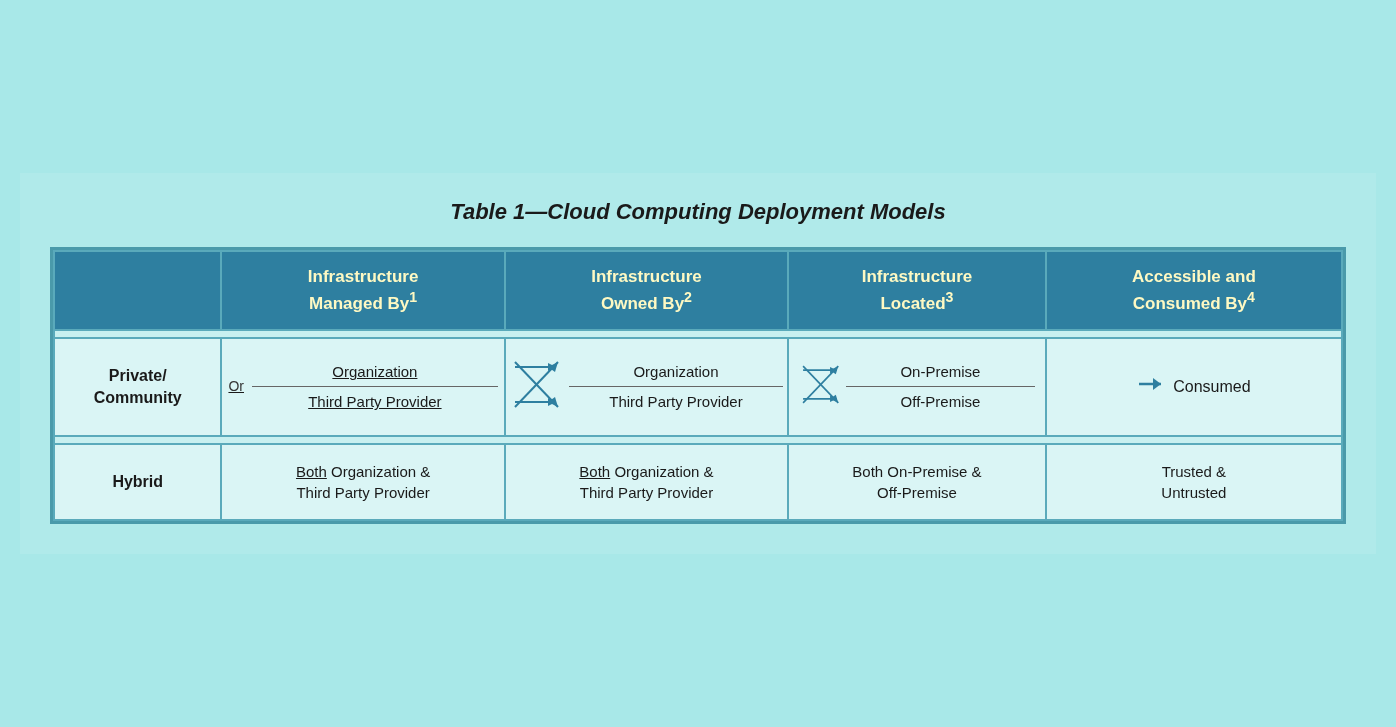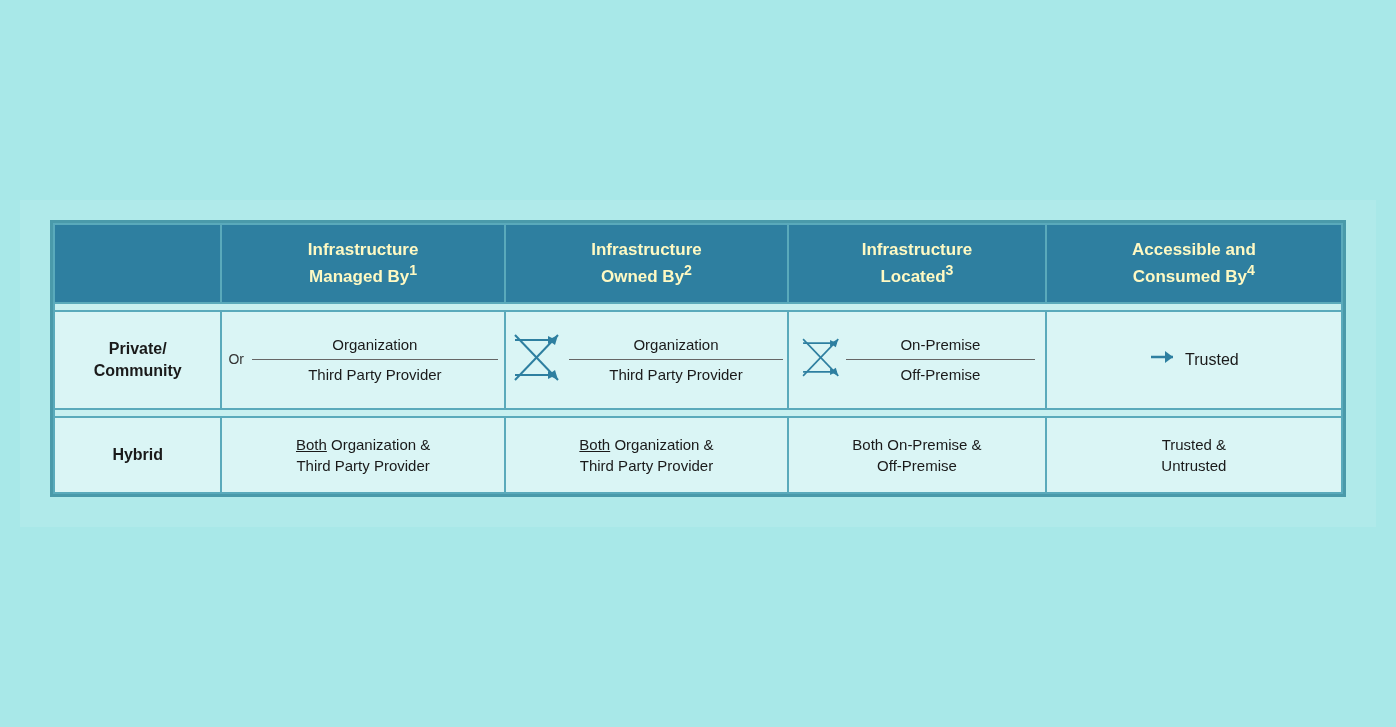--- a/index.html
+++ b/index.html
@@ -116,20 +116,21 @@
       width: 100%;
       border: none;
       border-top: 1px solid #666;
       margin: 4px 0;
     }
   </style>
 </head>
 <body>
 
 <div class="page-wrapper">
+  <div class="table-title">Table 1—Cloud Computing Deployment Models</div>
   <div class="outer-border">
     <table>
       <colgroup>
         <col class="col-model">
         <col class="col-managed">
         <col class="col-owned">
         <col class="col-located">
         <col class="col-consumed">
       </colgroup>
       <thead>
@@ -153,21 +154,21 @@
 
 
         <tr style="background:#c8f0f0; height:8px;">
           <td colspan="5" style="border:2px solid #5aaabb; padding:0; background:#c8f0f0;"></td>
         </tr>
 
         <tr class="private-row">
           <td class="model-cell" style="white-space:pre-line;">Private/
 Community</td>
 
-          <td style="position:relative; padding: 2px 6px;">
+          <td style="position:relative; padding: 2px 6px; text-decoration: underline;">
             <div style="display:flex; align-items:center; justify-content:center;">
               <span style="font-size:14px; color:#333; margin-right:8px;">Or</span>
               <div class="pc-col-inner">
                 <span style="font-size:15px;">Organization</span>
                 <hr class="pc-divider">
                 <span style="font-size:15px;">Third Party Provider</span>
               </div>
             </div>
           </td>
 
@@ -222,21 +223,21 @@
           </td>
 
           <td style="padding:8px 4px;">
             <div style="display:flex; align-items:center; justify-content:center; gap:6px;">
               <div>
                 <svg width="30" height="40" viewBox="0 0 30 40">
                   <line x1="2" y1="20" x2="24" y2="20" stroke="#2e7fa0" stroke-width="2.5"></line>
                   <polygon points="24,20 16,14 16,26" fill="#2e7fa0"></polygon>
                 </svg>
               </div>
-              <span style="font-size:16px;">Trusted</span>
+              <span style="font-size:16px;">Consumed</span>
             </div>
           </td>
         </tr>
 
         <tr style="background:#c8f0f0; height:8px;">
           <td colspan="5" style="border:2px solid #5aaabb; padding:0; background:#c8f0f0;"></td>
         </tr>
 
         <tr class="hybrid-row">
           <td class="model-cell">Hybrid</td>

